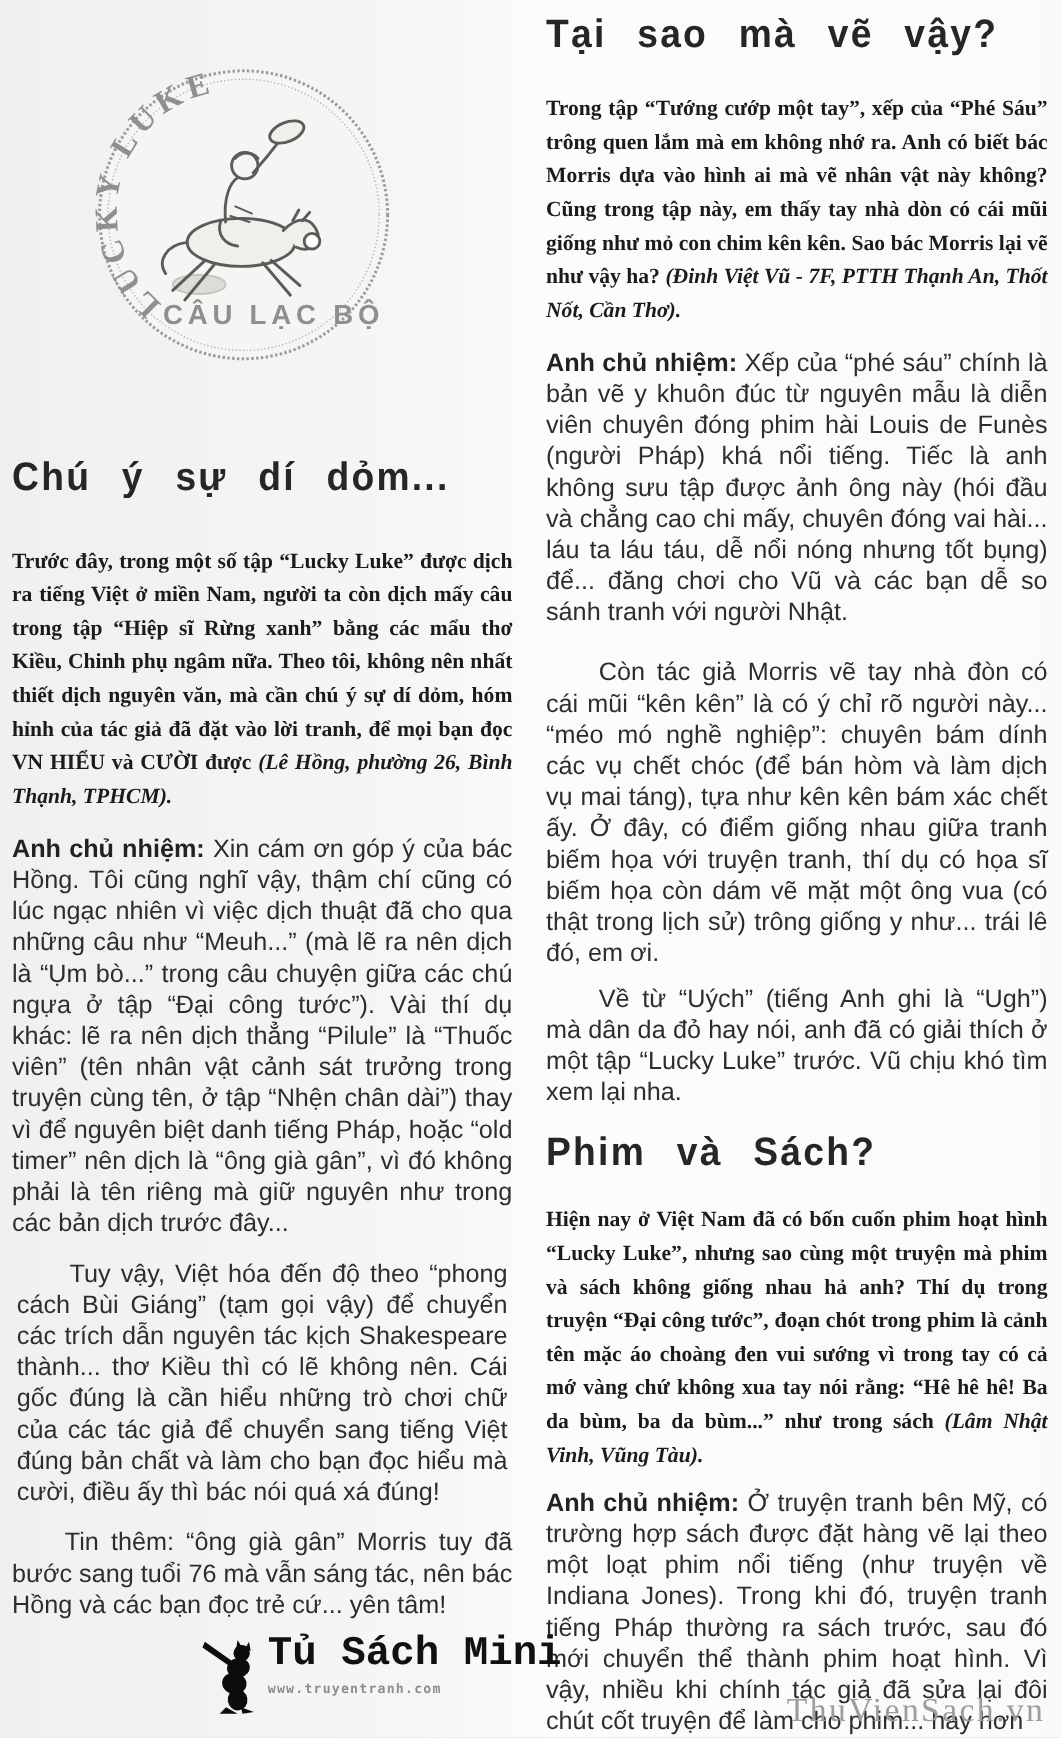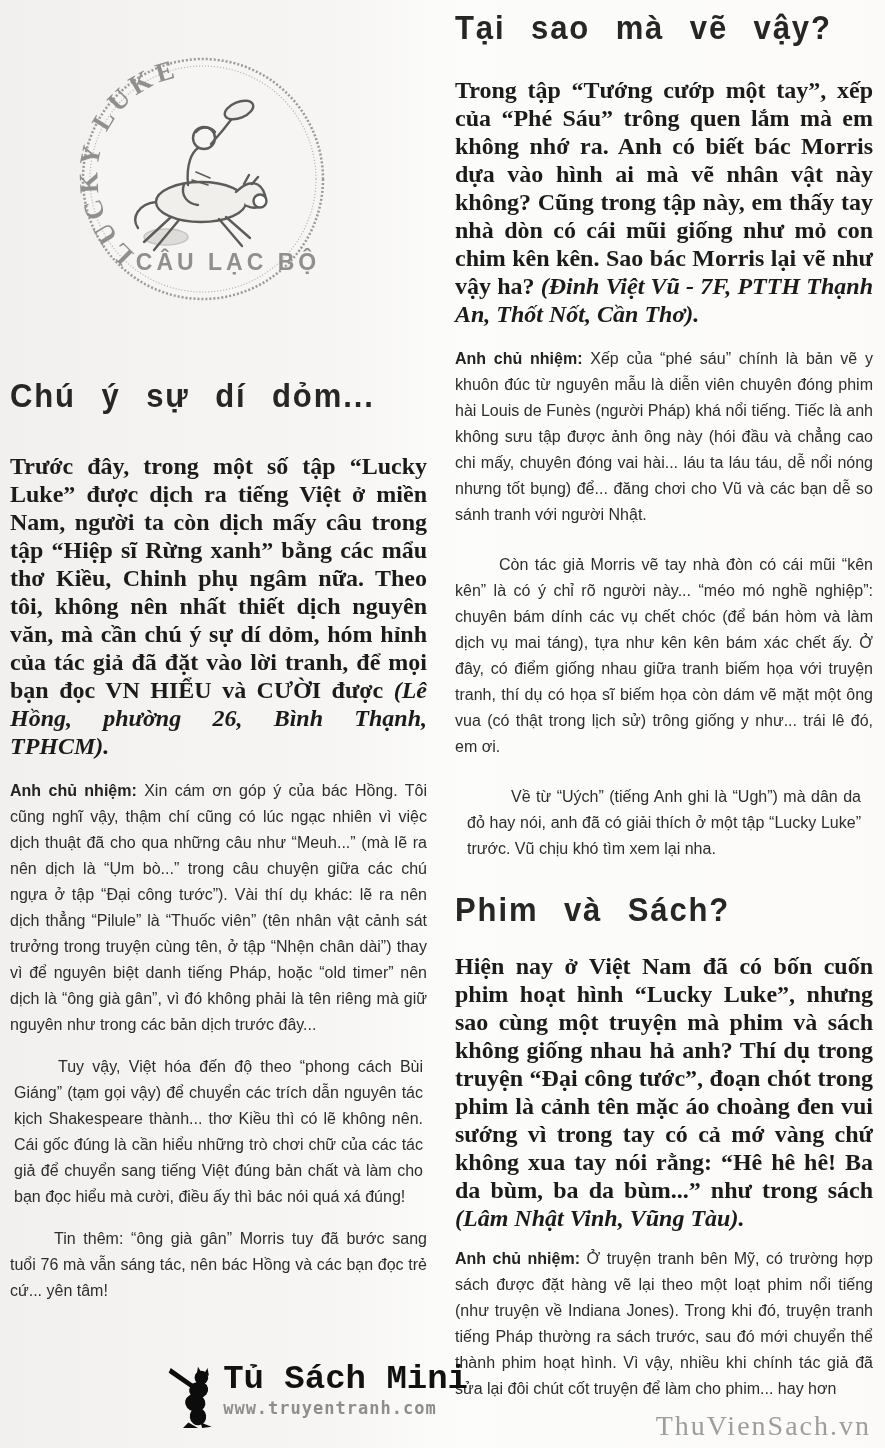--- a/index.html
+++ b/index.html
@@ -23,29 +23,29 @@
     font-family:"Liberation Sans","DejaVu Sans",sans-serif;
     font-weight:700;font-size:33px;line-height:40px;color:#262626;
     letter-spacing:2px;word-spacing:16px;
     transform:scaleX(.94);transform-origin:left center;
     white-space:nowrap;
   }
 
   
   .letter{
     font-family:"Liberation Serif","DejaVu Serif",serif;
-    font-weight:700;font-size:24px;line-height:28px;color:#1b1b1b;
+    font-weight:700;font-size:18px;line-height:28px;color:#1b1b1b;
     text-align:justify;
   }
   .letter .attr{font-style:italic;font-weight:700;}
 
   
   .answer{
     font-family:"Liberation Sans","DejaVu Sans",sans-serif;
-    font-weight:400;font-size:16px;line-height:26px;color:#2d2d2d;
+    font-weight:400;font-size:21px;line-height:26px;color:#2d2d2d;
     text-align:justify;
   }
   .answer b{font-weight:700;color:#222;}
   .indent{text-indent:44px;}
 
   
   .club-logo{width:254px;height:254px;margin:52px 0 0 66px;}
 
   
   .mini-logo{
@@ -53,21 +53,21 @@
     display:flex;align-items:flex-start;
   }
   .mini-logo .texts{margin-left:2px;padding-top:18px;}
   .mini-title{
     font-family:Liberation Mono, monospace;
     font-weight:700;font-size:34px;line-height:34px;color:#111;
     white-space:nowrap;
   }
   .mini-url{
     font-family:"DejaVu Sans Mono","Liberation Mono",monospace;
-    font-weight:700;font-size:17px;line-height:20px;color:#8d8d8d;
+    font-weight:700;font-size:11px;line-height:20px;color:#8d8d8d;
     letter-spacing:1px;margin-top:2px;
   }
 
   .watermark{
     position:absolute;right:14px;bottom:6px;
     font-family:Liberation Serif, serif;
     font-weight:400;font-size:28px;color:#9d9d9b;letter-spacing:2px;
   }
 </style>
 </head>
@@ -134,21 +134,21 @@
 
     <div style="height:18px"></div>
     <p class="answer" style="margin:0"><b>Anh chủ nhiệm:</b><span> Xếp của “phé sáu” chính là bản vẽ y khuôn đúc từ nguyên mẫu là diễn viên chuyên đóng phim hài Louis de Funès (người Pháp) khá nổi tiếng. Tiếc là anh không sưu tập được ảnh ông này (hói đầu và chẳng cao chi mấy, chuyên đóng vai hài... láu ta láu táu, dễ nổi nóng nhưng tốt bụng) để... đăng chơi cho Vũ và các bạn dễ so sánh tranh với người Nhật.</span></p>
 
     <div style="height:12px"></div>
 
     <div style="height:12px"></div>
     <p class="answer indent" style="margin:0"><span>Còn tác giả Morris vẽ tay nhà đòn có cái mũi “kên kên” là có ý chỉ rõ người này... “méo mó nghề nghiệp”: chuyên bám dính các vụ chết chóc (để bán hòm và làm dịch vụ mai táng), tựa như kên kên bám xác chết ấy. Ở đây, có điểm giống nhau giữa tranh biếm họa với truyện tranh, thí dụ có họa sĩ biếm họa còn dám vẽ mặt một ông vua (có thật trong lịch sử) trông giống y như... trái lê đó, em ơi.</span></p>
 
     <div style="height:12px"></div>
-    <p class="answer indent" style="margin:12px"><span>Về từ “Uých” (tiếng Anh ghi là “Ugh”) mà dân da đỏ hay nói, anh đã có giải thích ở một tập “Lucky Luke” trước. Vũ chịu khó tìm xem lại nha.</span></p>
+    <p class="answer indent" style="margin:0"><span>Về từ “Uých” (tiếng Anh ghi là “Ugh”) mà dân da đỏ hay nói, anh đã có giải thích ở một tập “Lucky Luke” trước. Vũ chịu khó tìm xem lại nha.</span></p>
 
     <div style="height:16px"></div>
     <div class="heading">Phim và Sách?</div>
 
     <div style="height:22px"></div>
     <p class="letter" style="margin:0"><span>Hiện nay ở Việt Nam đã có bốn cuốn phim hoạt hình “Lucky Luke”, nhưng sao cùng một truyện mà phim và sách không giống nhau hả anh? Thí dụ trong truyện “Đại công tước”, đoạn chót trong phim là cảnh tên mặc áo choàng đen vui sướng vì trong tay có cả mớ vàng chứ không xua tay nói rằng: “Hê hê hê! Ba da bùm, ba da bùm...” như trong sách </span><span class="attr">(Lâm Nhật Vinh, Vũng Tàu).</span></p>
 
     <div style="height:14px"></div>
     <p class="answer" style="margin:0"><b>Anh chủ nhiệm:</b><span> Ở truyện tranh bên Mỹ, có trường hợp sách được đặt hàng vẽ lại theo một loạt phim nổi tiếng (như truyện về Indiana Jones). Trong khi đó, truyện tranh tiếng Pháp thường ra sách trước, sau đó mới chuyển thể thành phim hoạt hình. Vì vậy, nhiều khi chính tác giả đã sửa lại đôi chút cốt truyện để làm cho phim... hay hơn</span></p>
   </div>

